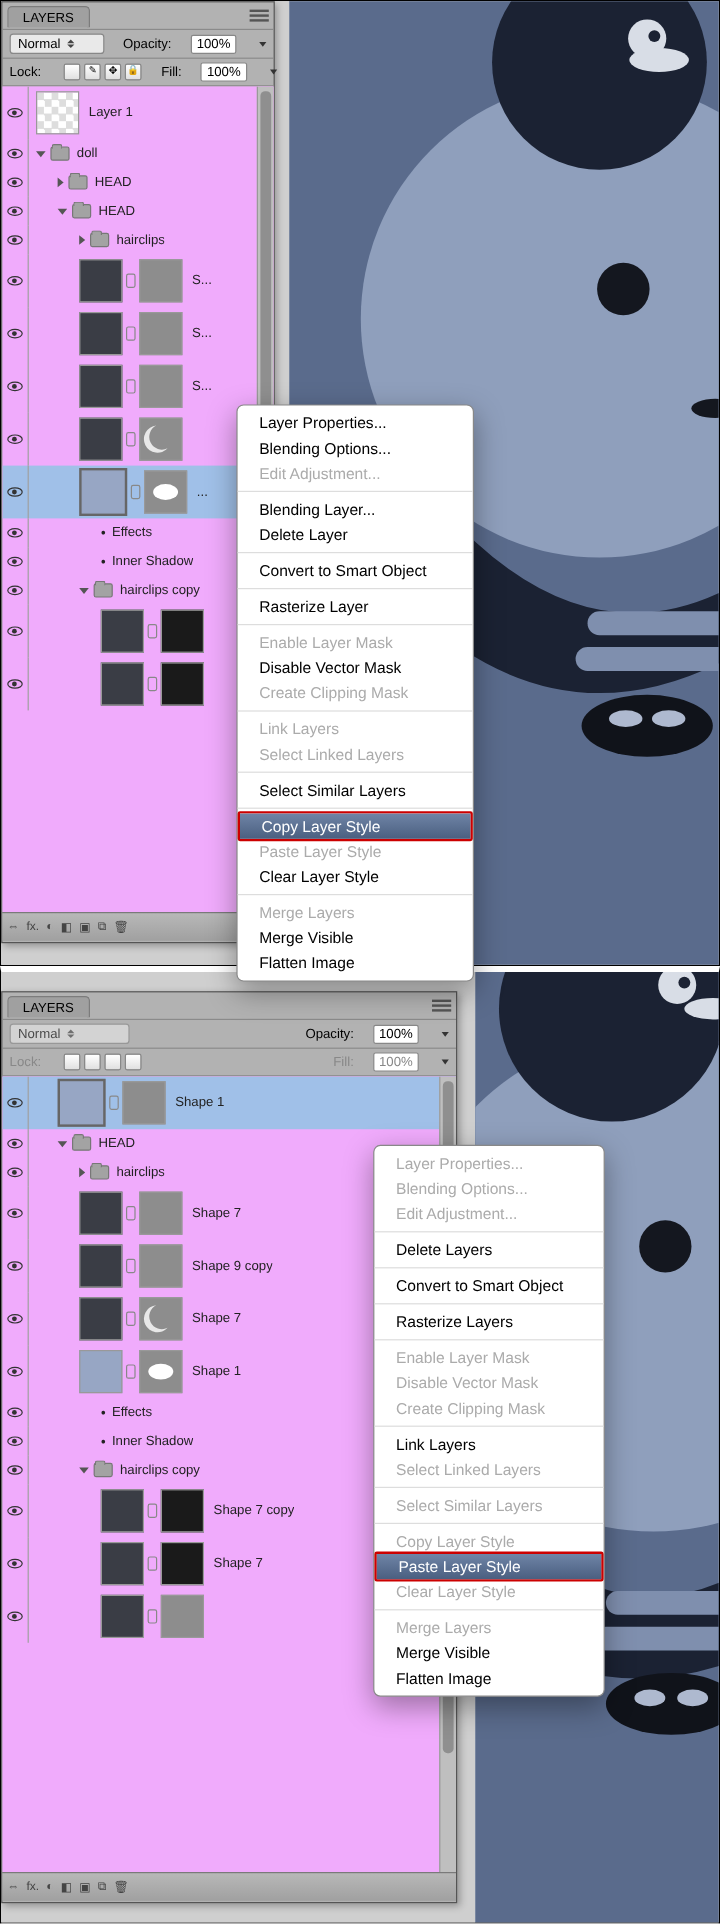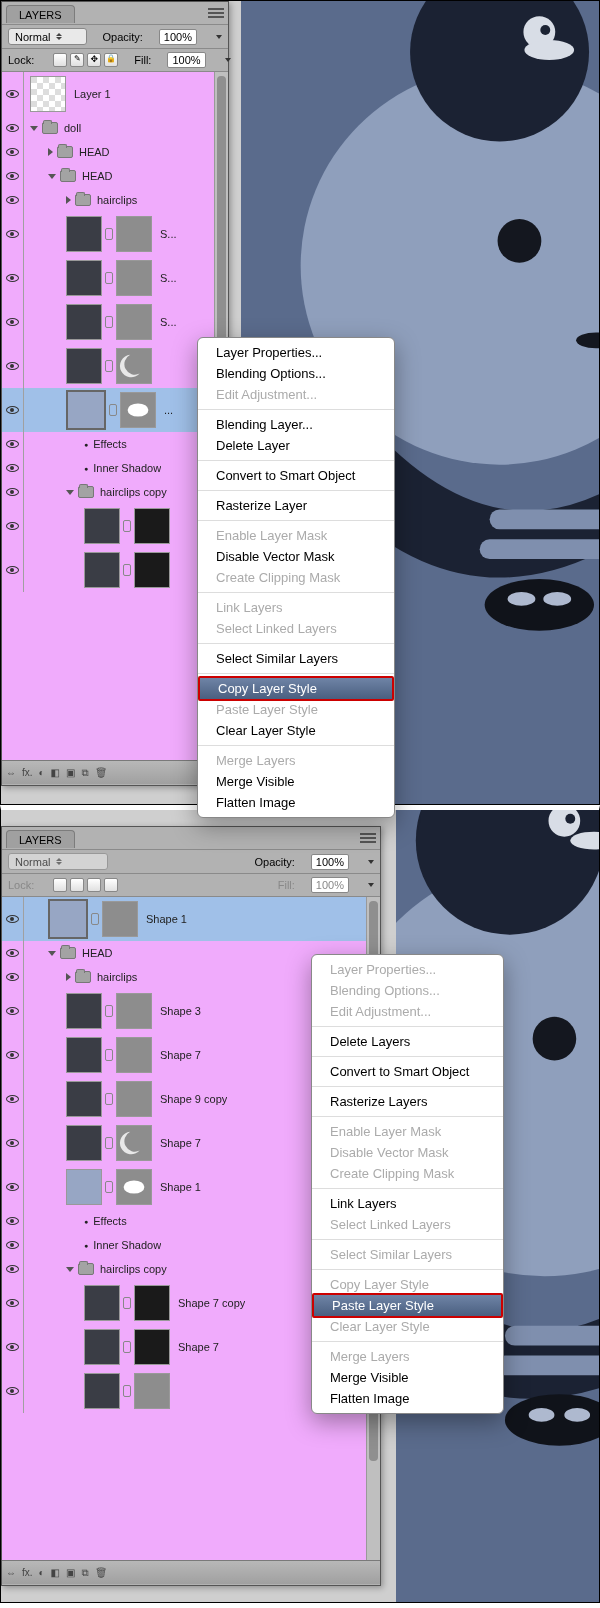--- a/index.html
+++ b/index.html
@@ -445,33 +445,20 @@
           <div class="eyecol">
             <div class="eye"></div>
           </div>
           <div class="indent" style="width: 42px;"></div>
           <div class="th"></div>
           <div class="gap" style="width: 3px;"></div>
           <div class="link"></div>
           <div class="gap" style="width: 3px;"></div>
           <div class="mask"></div>
           <div class="gap" style="width: 8px;"></div>
-          <span class="lbl">Shape 3</span>
-        </div>
-        <div class="srow tall">
-          <div class="eyecol">
-            <div class="eye"></div>
-          </div>
-          <div class="indent" style="width: 42px;"></div>
-          <div class="th"></div>
-          <div class="gap" style="width: 3px;"></div>
-          <div class="link"></div>
-          <div class="gap" style="width: 3px;"></div>
-          <div class="mask"></div>
-          <div class="gap" style="width: 8px;"></div>
           <span class="lbl">Shape 7</span>
         </div>
         <div class="srow tall">
           <div class="eyecol">
             <div class="eye"></div>
           </div>
           <div class="indent" style="width: 42px;"></div>
           <div class="th"></div>
           <div class="gap" style="width: 3px;"></div>
           <div class="link"></div>

